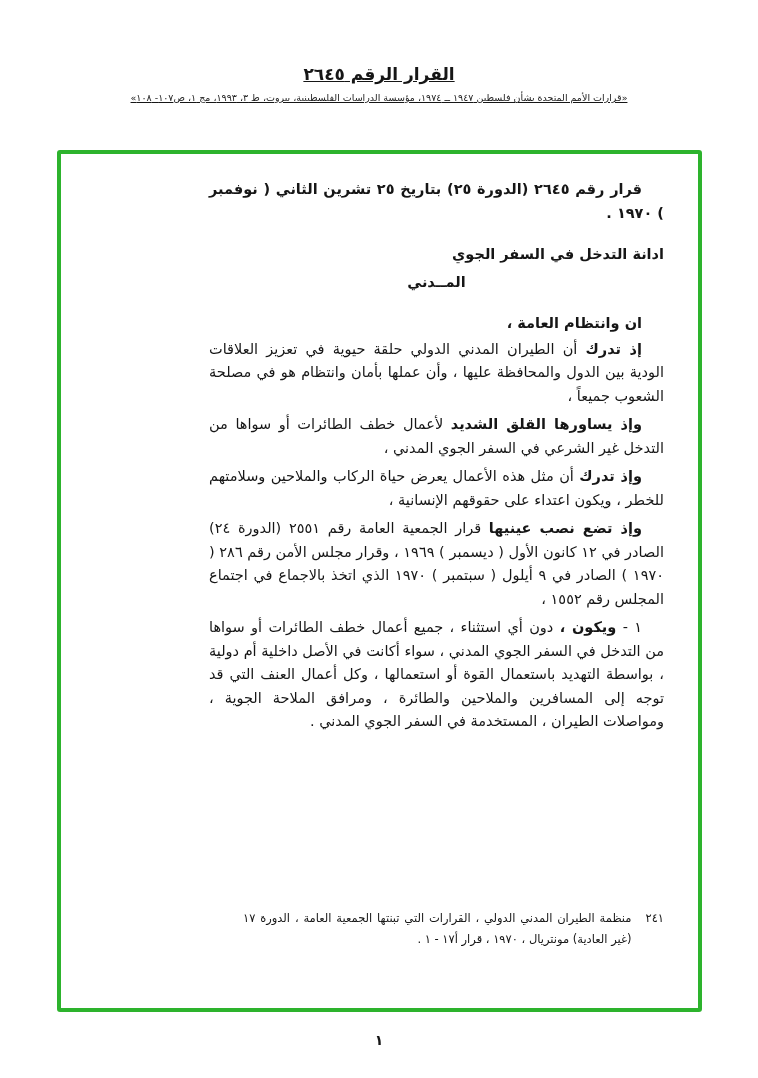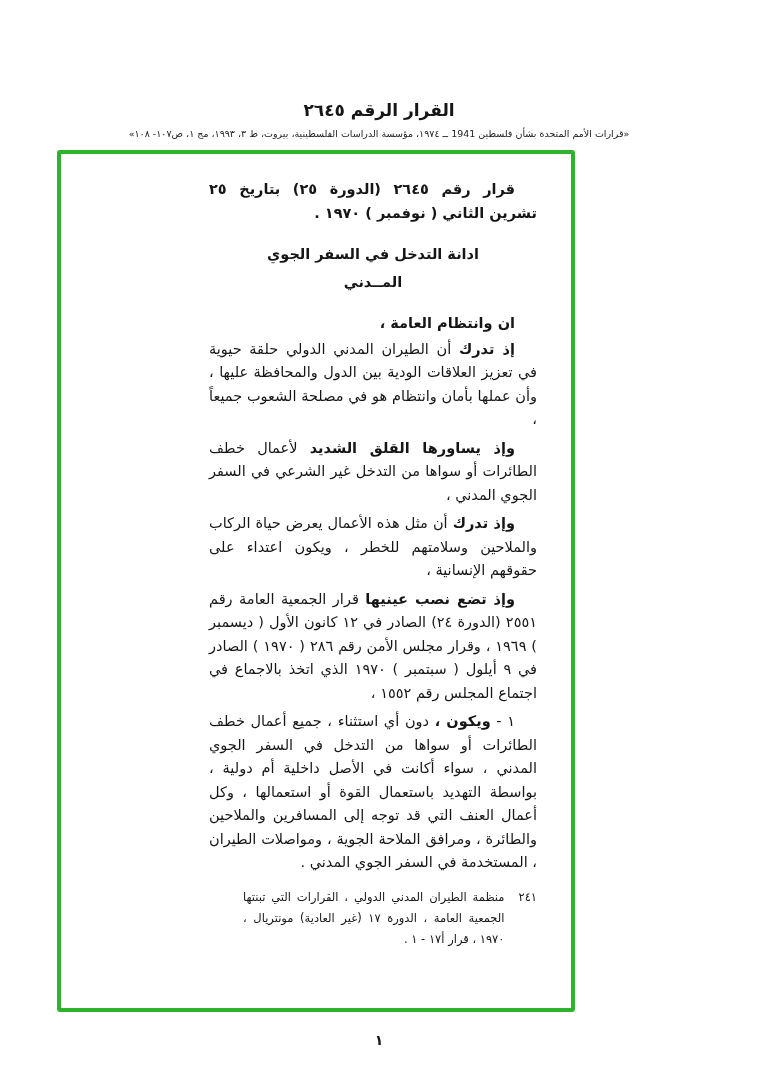--- a/index.html
+++ b/index.html
@@ -8,54 +8,54 @@
     width: 758px; height: 1078px;
     background: #ffffff;
     font-family: "DejaVu Sans", sans-serif;
     color: #161616;
     position: relative;
     overflow: hidden;
   }
   .page { position: relative; width: 758px; height: 1078px; direction: rtl; }
 
   
-  .header { text-align: center; padding-top: 100px; }
+  .header { text-align: center; padding-top: 64px; text-decoration: underline; }
   .doc-title {
     font-size: 17px; font-weight: bold; margin: 0; letter-spacing: 0.5px;
   }
   .source-line {
     font-size: 9.5px; margin-top: 8px; color: #222; direction: rtl;
   }
 
   
   .green-box {
     position: absolute;
     top: 150px; left: 57px;
-    width: 518px; height: 862px;
+    width: 645px; height: 862px;
     border: 4px solid #2db32d;
     border-radius: 3px;
     background: #ffffff;
     padding: 24px 34px 58px 148px;
     direction: rtl;
     display: flex; flex-direction: column;
     font-size: 14.5px; line-height: 23.5px;
   }
 
   .opening {
     margin: 0 0 10px 0;
     font-weight: bold;
     text-indent: 22px;
     text-align: justify;
   }
   .center-head {
     font-weight: bold;
     text-align: center;
     margin: 2px 0;
   }
-  .center-head.first { margin-top: 8px; }
+  .center-head.first { margin-top: 8px; text-align: right; }
   .salutation {
     font-weight: bold;
     margin: 16px 0 2px 0;
     text-indent: 22px;
   }
   .para {
     margin: 0 0 5px 0;
     text-indent: 22px;
     text-align: justify;
   }
@@ -89,21 +89,21 @@
     direction: rtl;
   }
 </style>
 </head>
 <body>
 
 <div class="page">
 
   <div class="header">
     <h1 class="doc-title">القرار الرقم ٢٦٤٥</h1>
-    <div class="source-line">«قرارات الأمم المتحدة بشأن فلسطين 1941 ــ ١٩٧٤، مؤسسة الدراسات الفلسطينية، بيروت، ط ٣، ١٩٩٣، مج ١، ص١٠٧- ١٠٨»</div>
+    <div class="source-line">«قرارات الأمم المتحدة بشأن فلسطين ١٩٤٧ ــ ١٩٧٤، مؤسسة الدراسات الفلسطينية، بيروت، ط ٣، ١٩٩٣، مج ١، ص١٠٧- ١٠٨»</div>
   </div>
 
   <div class="green-box">
 
     <p class="opening">قرار رقم ٢٦٤٥ (الدورة ٢٥) بتاريخ ٢٥ تشرين الثاني ( نوفمبر ) ١٩٧٠ .</p>
 
     <div class="center-head first">ادانة التدخل في السفر الجوي</div>
     <div class="center-head">المــدني</div>
 
     <p class="salutation">ان وانتظام العامة ،</p>

